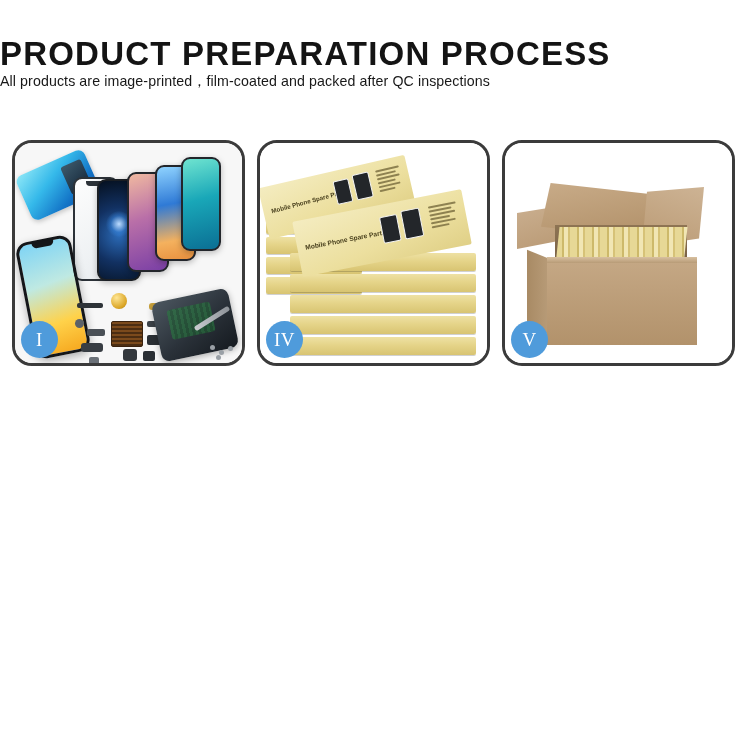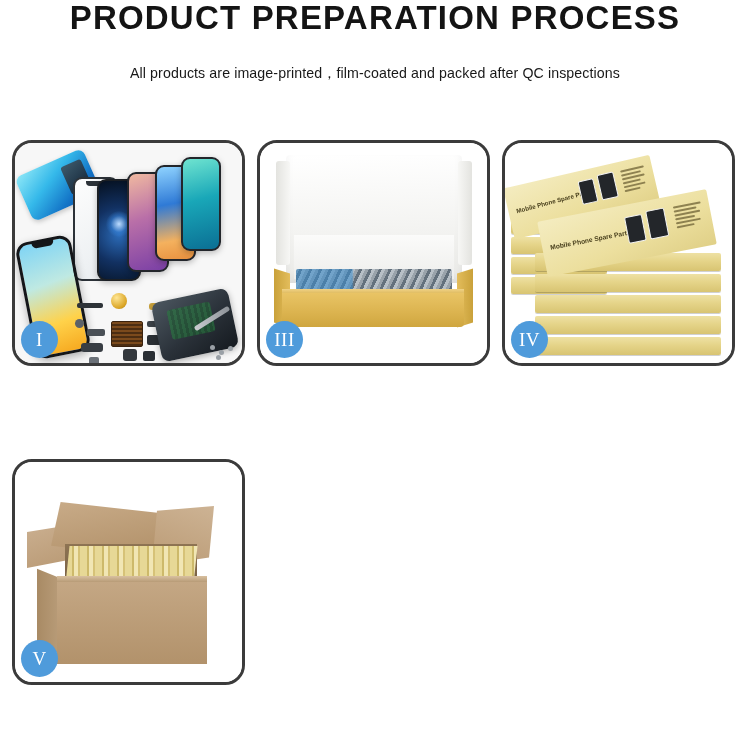--- a/index.html
+++ b/index.html
@@ -5,28 +5,28 @@
   * { box-sizing: border-box; margin: 0; padding: 0; }
   html, body {
     width: 750px; height: 750px;
     background: #ffffff;
     font-family: "Liberation Sans", sans-serif;
     overflow: hidden;
   }
   .page { position: relative; width: 750px; height: 750px; background: #fff; }
 
   
-  .header { text-align: center; }
+  .header { padding-top: 36px; }
   .title {
     font-size: 33px; font-weight: 700; color: #141414;
     letter-spacing: 1.2px; line-height: 1.1;
     font-family: "Liberation Sans", sans-serif;
   }
   .subtitle {
-    margin-top: 28px; font-size: 14.2px; color: #181818;
+    margin-top: 0; font-size: 14.2px; color: #181818;
     letter-spacing: .1px; font-weight: 400;
   }
 
   
   .grid {
     position: absolute; left: 12px; top: 140px;
     width: 728px; height: 545px;
     display: grid;
     grid-template-columns: repeat(3, 233px);
     grid-template-rows: repeat(2, 226px);
@@ -378,32 +378,20 @@
           <span></span>
             <span></span>
             <span></span>
             <span></span>
         </div>
       </div>
       <div class="badge">I</div>
     </div>
 
 
-    <div class="card">
-      <div class="card-inner p3">
-        <div class="mbox-lid"></div>
-        <div class="mbox-foam"></div>
-        <div class="mbox-content"></div>
-        <div class="mbox-left"></div>
-        <div class="mbox-right"></div>
-        <div class="mbox-rim"></div>
-        <div class="mbox-front"></div>
-      </div>
-      <div class="badge">III</div>
-    </div>
 
     <div class="card">
       <div class="card-inner p4">
         <div class="stack">
 
           <div class="sbox" style="left:6px;  top:74px;  width:96px; height:17px;"></div>
           <div class="sbox" style="left:6px;  top:94px;  width:96px; height:17px;"></div>
           <div class="sbox" style="left:6px;  top:114px; width:96px; height:17px;"></div>
           <div class="sbox" style="left:6px;  top:134px; width:96px; height:17px;"></div>
 

